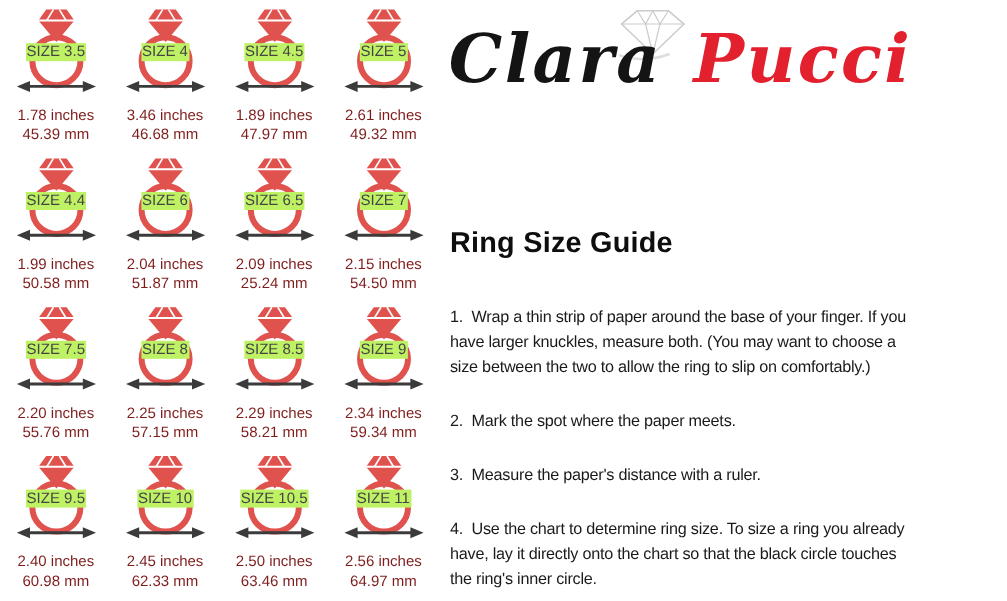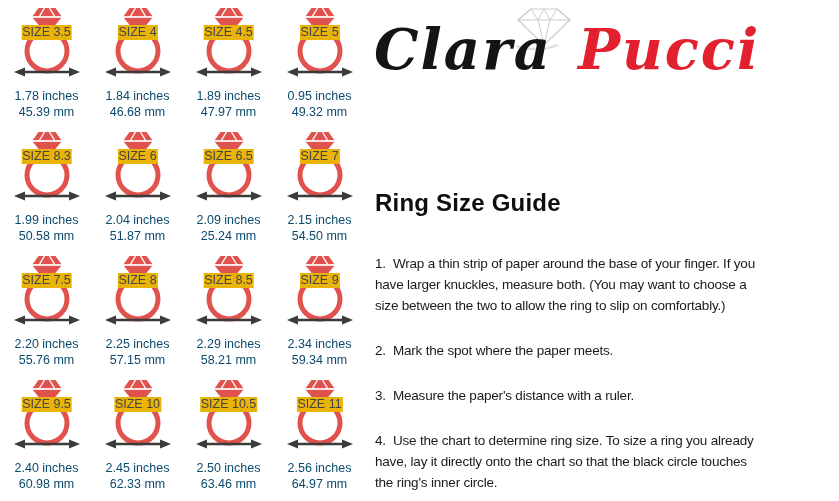--- a/index.html
+++ b/index.html
@@ -27,35 +27,35 @@
     align-items: center;
   }
   .ring-wrap { position: relative; width: 70px; height: 80px; }
   .ring-wrap svg { display: block; }
   .r-stroke { stroke: var(--ring-red, #E0524E); fill: none; }
   .r-fill   { fill: var(--ring-red, #E0524E); }
   .a-stroke { stroke: var(--arrow-dark, #3B3B3B); }
   .a-fill   { fill: var(--arrow-dark, #3B3B3B); }
   .size-label {
     position: absolute;
-    left: 50%; top: 20px;
+    left: 50%; top: 31px;
     transform: translateX(-50%);
-    background: #eab308;
+    background: #bef264;
     padding: 0 1px;
     font-size: 12.5px;
     color: #454545;
     white-space: nowrap;
     line-height: 15px;
   }
   .meas {
     margin-top: 3px;
     text-align: center;
     font-size: 12.5px;
     line-height: 16px;
-    color: #0c4a6e;
+    color: #7f1d1d;
   }
 
   
   .right-panel { position: absolute; left: 372px; top: 0; width: 467px; height: 373px; }
 
   .brand-logo { position: relative; height: 120px; }
   .logo-text {
     position: absolute; left: 2px; top: 16px;
     font-family: "DejaVu Serif", serif;
     font-style: italic;
@@ -129,21 +129,21 @@
         <g>
           <polygon points="20,12 26.5,3 43.5,3 50,12 35,30" class="r-fill"></polygon>
           <line x1="19" y1="12" x2="51" y2="12" stroke="#ffffff" stroke-width="1.7"></line>
           <line x1="32.5" y1="3" x2="27" y2="12" stroke="#ffffff" stroke-width="1.4"></line>
           <line x1="37.5" y1="3" x2="43" y2="12" stroke="#ffffff" stroke-width="1.4"></line>
         </g>
       </svg>
       <span class="size-label">SIZE 4</span>
     </div>
     <div class="meas">
-      <div>1.84 inches</div>
+      <div>3.46 inches</div>
       <div>46.68 mm</div>
     </div>
   </div>
 
   <div class="cell">
     <div class="ring-wrap">
       <svg width="70" height="80" viewBox="0 0 70 80">
         <circle cx="35" cy="46" r="20" class="r-stroke" stroke-width="5"></circle>
         <g>
           <line x1="6" y1="67" x2="64" y2="67" class="a-stroke" stroke-width="2.4"></line>
@@ -177,42 +177,42 @@
         <g>
           <polygon points="20,12 26.5,3 43.5,3 50,12 35,30" class="r-fill"></polygon>
           <line x1="19" y1="12" x2="51" y2="12" stroke="#ffffff" stroke-width="1.7"></line>
           <line x1="32.5" y1="3" x2="27" y2="12" stroke="#ffffff" stroke-width="1.4"></line>
           <line x1="37.5" y1="3" x2="43" y2="12" stroke="#ffffff" stroke-width="1.4"></line>
         </g>
       </svg>
       <span class="size-label">SIZE 5</span>
     </div>
     <div class="meas">
-      <div>0.95 inches</div>
+      <div>2.61 inches</div>
       <div>49.32 mm</div>
     </div>
   </div>
 
   <div class="cell">
     <div class="ring-wrap">
       <svg width="70" height="80" viewBox="0 0 70 80">
         <circle cx="35" cy="46" r="20" class="r-stroke" stroke-width="5"></circle>
         <g>
           <line x1="6" y1="67" x2="64" y2="67" class="a-stroke" stroke-width="2.4"></line>
           <polygon points="2,67 13,62.4 13,71.6" class="a-fill"></polygon>
           <polygon points="68,67 57,62.4 57,71.6" class="a-fill"></polygon>
         </g>
         <g>
           <polygon points="20,12 26.5,3 43.5,3 50,12 35,30" class="r-fill"></polygon>
           <line x1="19" y1="12" x2="51" y2="12" stroke="#ffffff" stroke-width="1.7"></line>
           <line x1="32.5" y1="3" x2="27" y2="12" stroke="#ffffff" stroke-width="1.4"></line>
           <line x1="37.5" y1="3" x2="43" y2="12" stroke="#ffffff" stroke-width="1.4"></line>
         </g>
       </svg>
-      <span class="size-label">SIZE 8.3</span>
+      <span class="size-label">SIZE 4.4</span>
     </div>
     <div class="meas">
       <div>1.99 inches</div>
       <div>50.58 mm</div>
     </div>
   </div>
 
   <div class="cell">
     <div class="ring-wrap">
       <svg width="70" height="80" viewBox="0 0 70 80">

